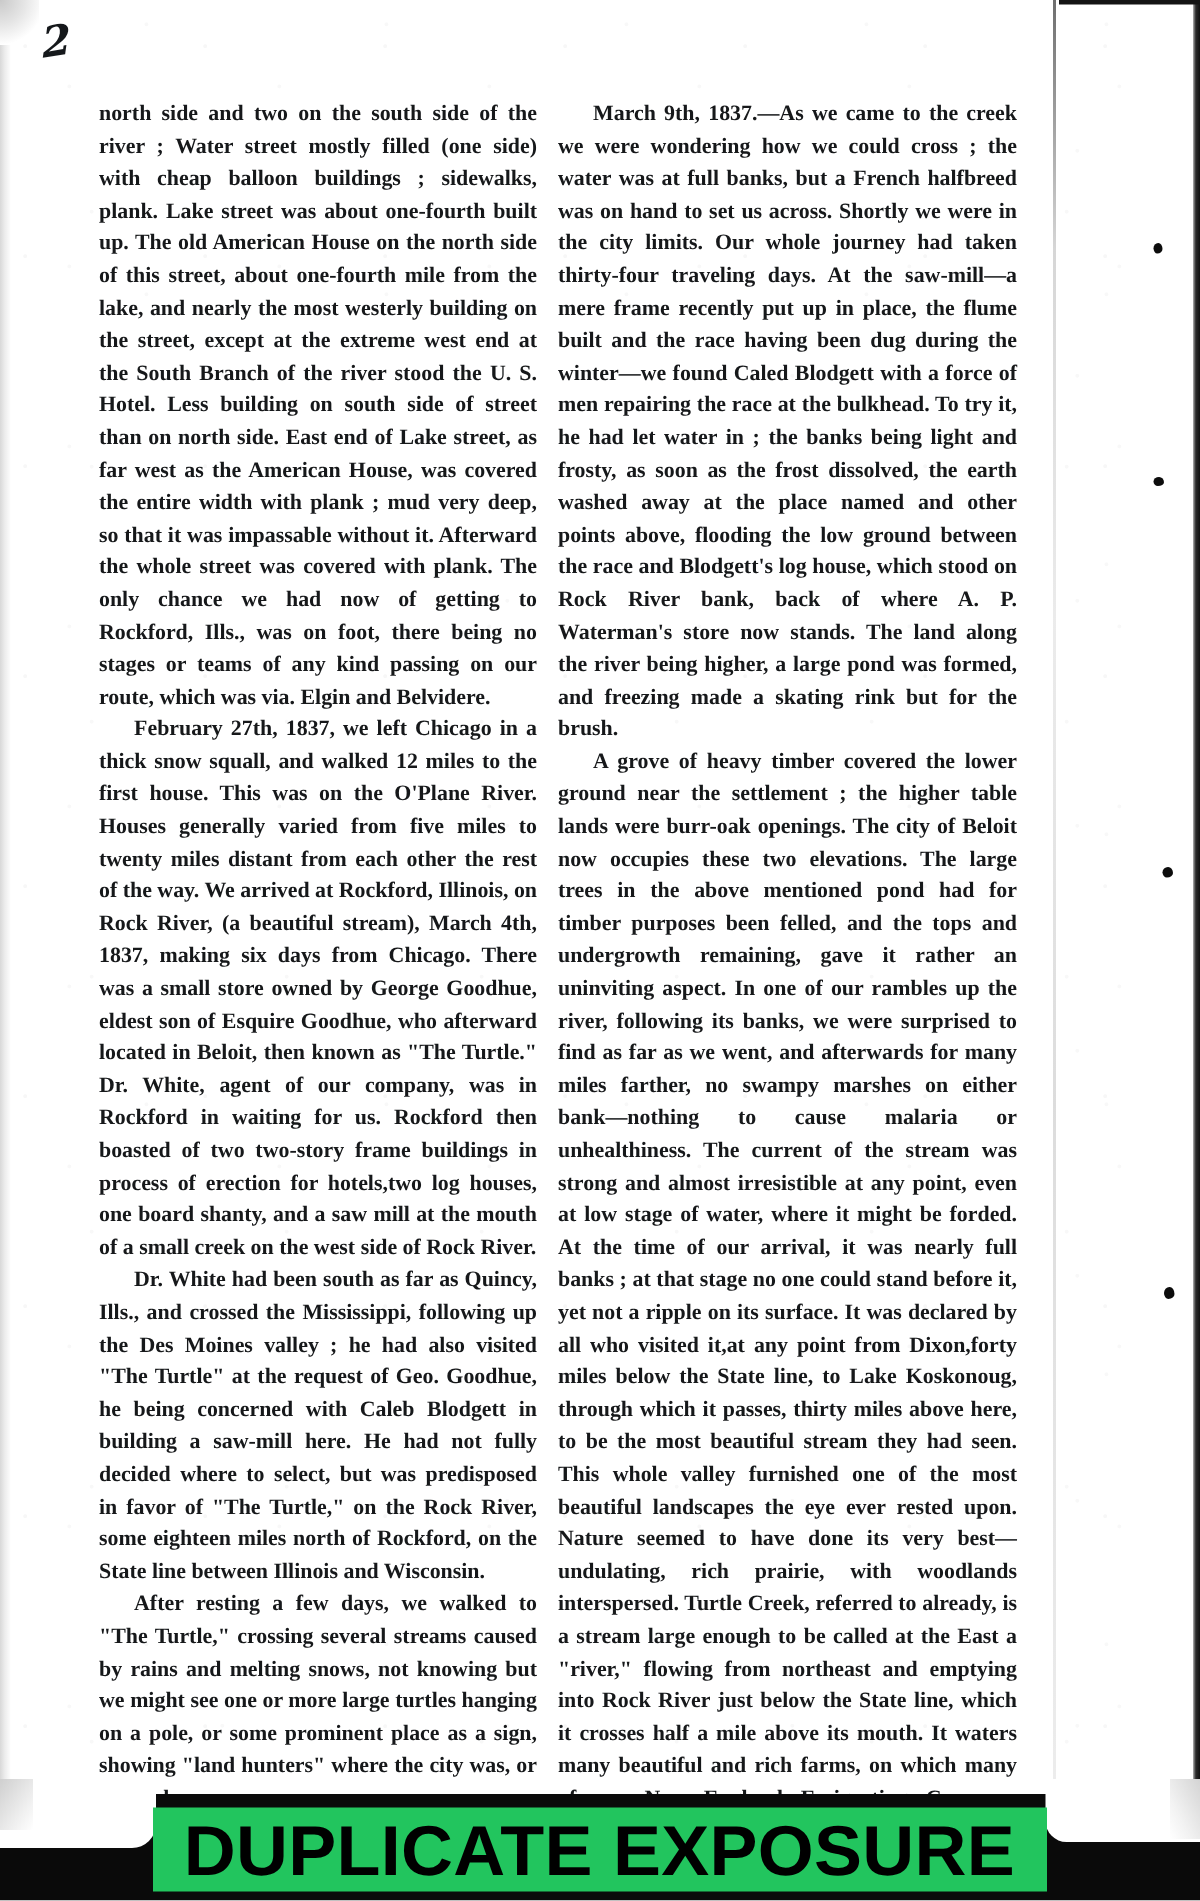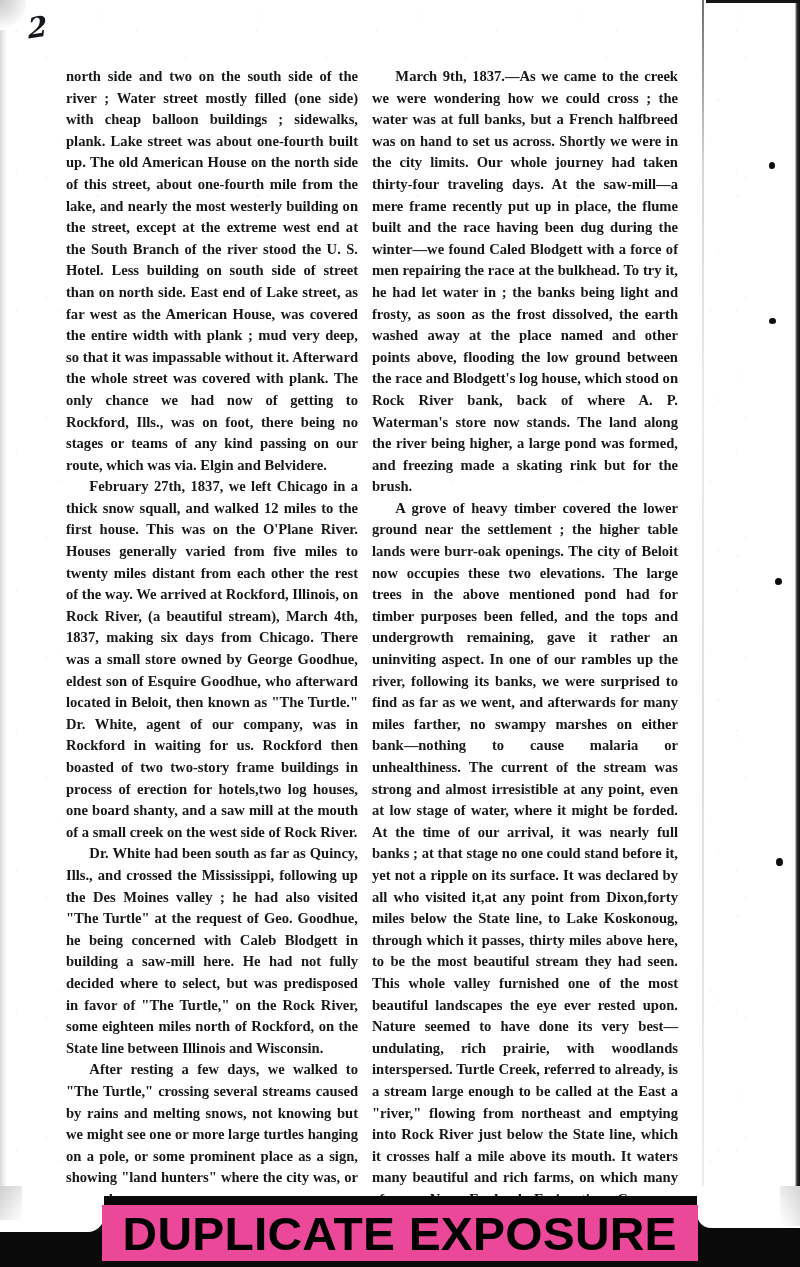--- a/index.html
+++ b/index.html
@@ -168,21 +168,21 @@
     width: 20px; height: 40px;
     background: linear-gradient(to bottom left, #d4d4d4, #f2f2f2 65%, #ffffff);
   }
 
   .dup-label {
     position: absolute;
     left: 102px;
     top: 1205px;
     width: 596px;
     height: 56px;
-    background: #ec4899;
+    background: #22c55e;
     display: flex;
     align-items: center;
     justify-content: center;
   }
   .dup-label-text {
     font-family: "Liberation Sans", "DejaVu Sans", sans-serif;
     font-weight: 700;
     font-size: 47px;
     line-height: 1;
     letter-spacing: 0.2px;

